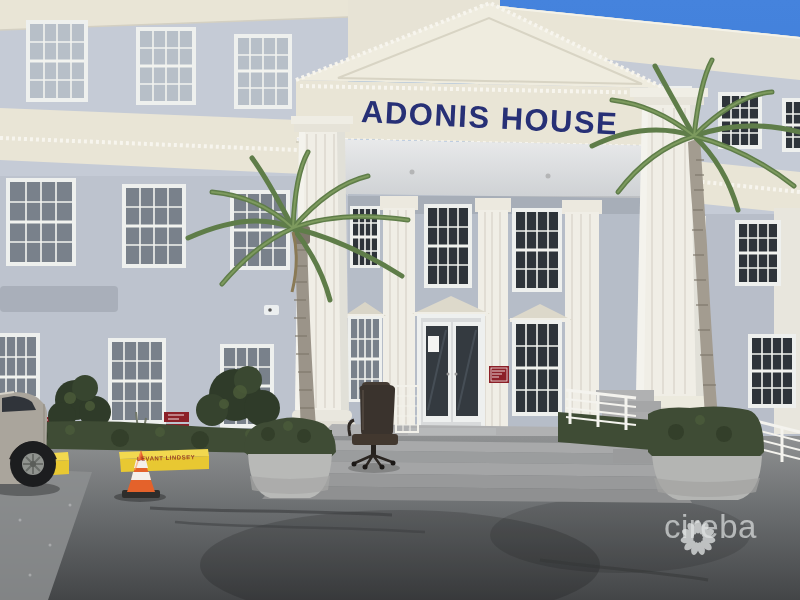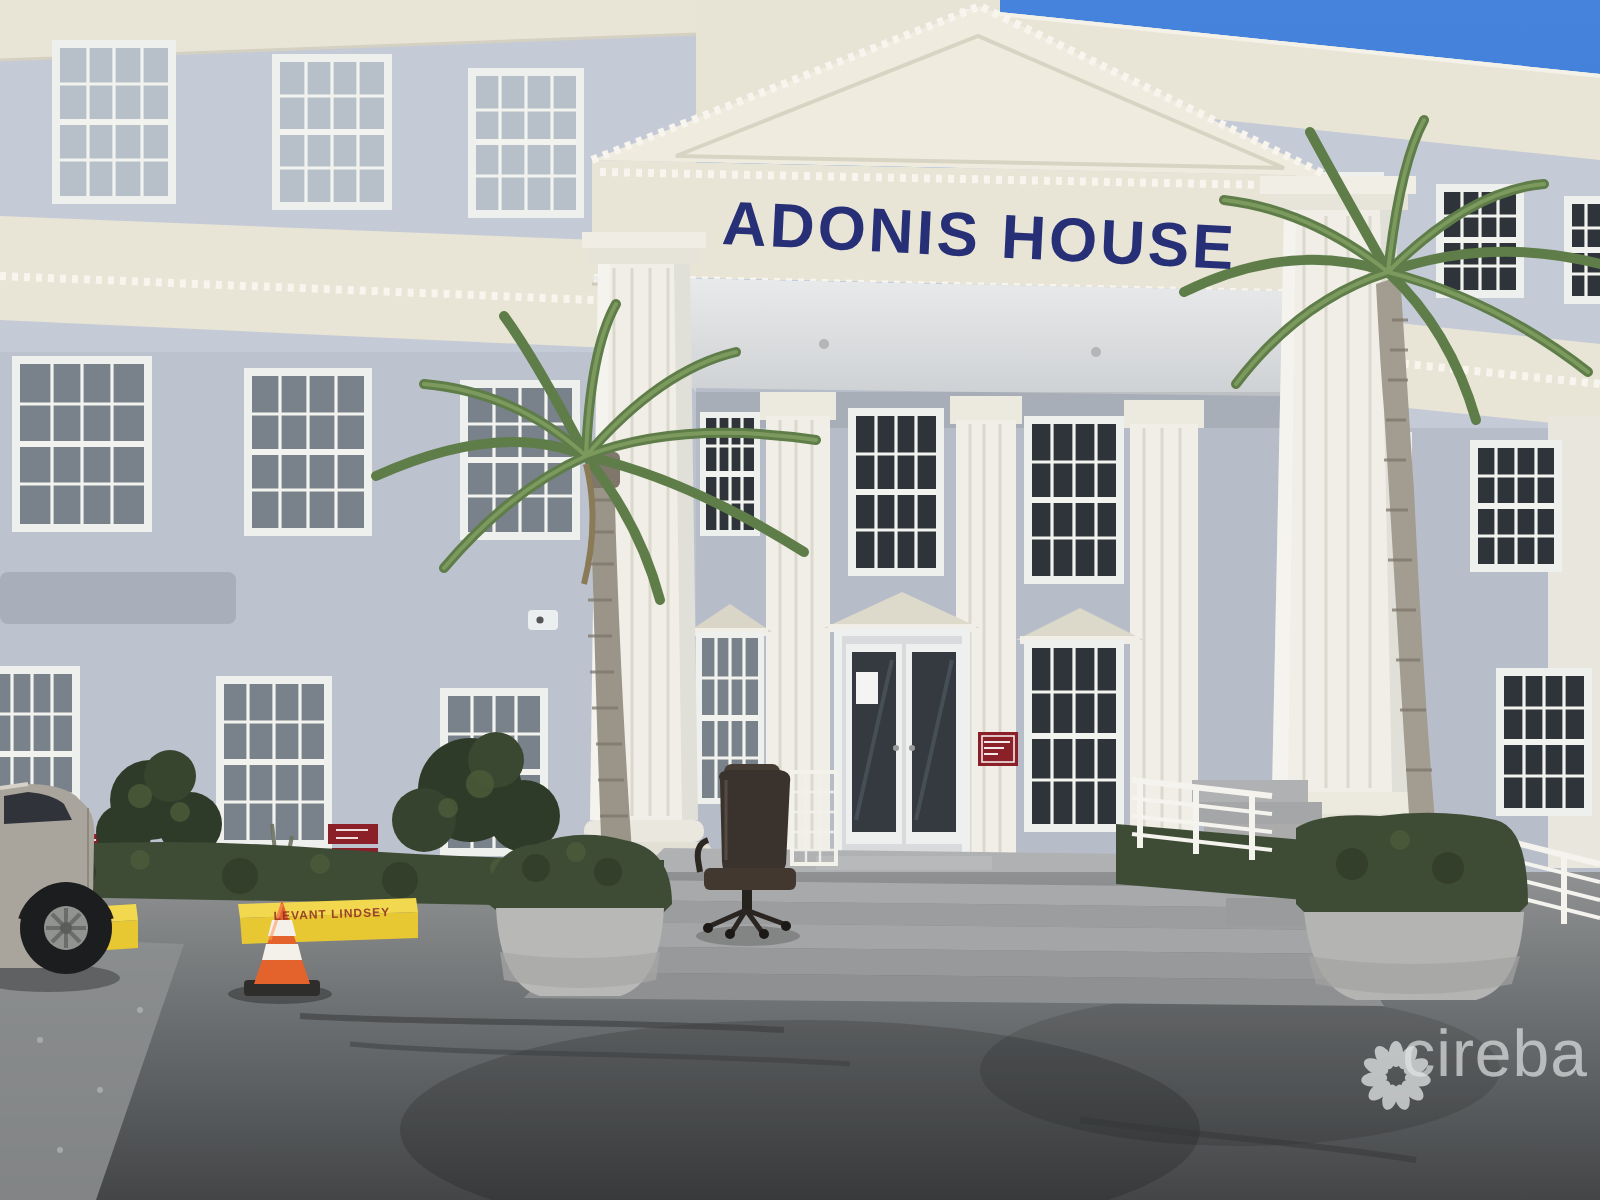--- a/index.html
+++ b/index.html
@@ -9,21 +9,21 @@
   .overlay{position:absolute;pointer-events:none;}
   .building-sign{left:362px;top:94px;font-size:31px;font-weight:bold;
      letter-spacing:1.5px;color:var(--sign-navy,#273076);
      transform:rotate(2.8deg);transform-origin:left top;white-space:nowrap;}
   .curb-label{left:126px;top:455px;width:80px;text-align:center;font-size:6px;
      font-weight:bold;color:var(--curb-text-red,#8d2b22);transform:rotate(-2deg);
      letter-spacing:.5px;white-space:nowrap;opacity:.85;}
   .watermark{left:664px;top:518px;width:130px;text-align:left;}
   .watermark .flower{margin-left:14px;opacity:.75;}
   .watermark .brand{font-size:33px;font-weight:300;letter-spacing:.5px;
-     color:var(--watermark-white,#e3e6e6);opacity:.68;line-height:.8;margin-top:-4px;text-align:right;}
+     color:var(--watermark-white,#e3e6e6);opacity:.68;line-height:.8;margin-top:-4px;}
   .win-frame{fill:var(--window-frame,#eef0ee);}
   .grid{stroke:#f2f3ef;stroke-width:1.6;fill:none;}
   .sash{stroke:#f2f3ef;stroke-width:3;fill:none;}
   .pA{fill:#b7bfc8;} .pC{fill:#79818b;} .pD{fill:#2e343a;}
   .dentil{stroke:#f7f5ee;stroke-width:4;stroke-dasharray:3 3;fill:none;}
   .rail{stroke:#f4f3ee;fill:none;}
   .rings{stroke:#7d766a;stroke-width:1.4;opacity:.75;fill:none;}
   .frond{stroke:var(--palm-green,#5f7d49);stroke-width:5;stroke-linecap:round;fill:none;}
   .frond2{stroke:#7d9a5e;stroke-width:2;stroke-linecap:round;fill:none;}
   .flute{stroke:#dbd8ce;stroke-width:1.5;fill:none;}

